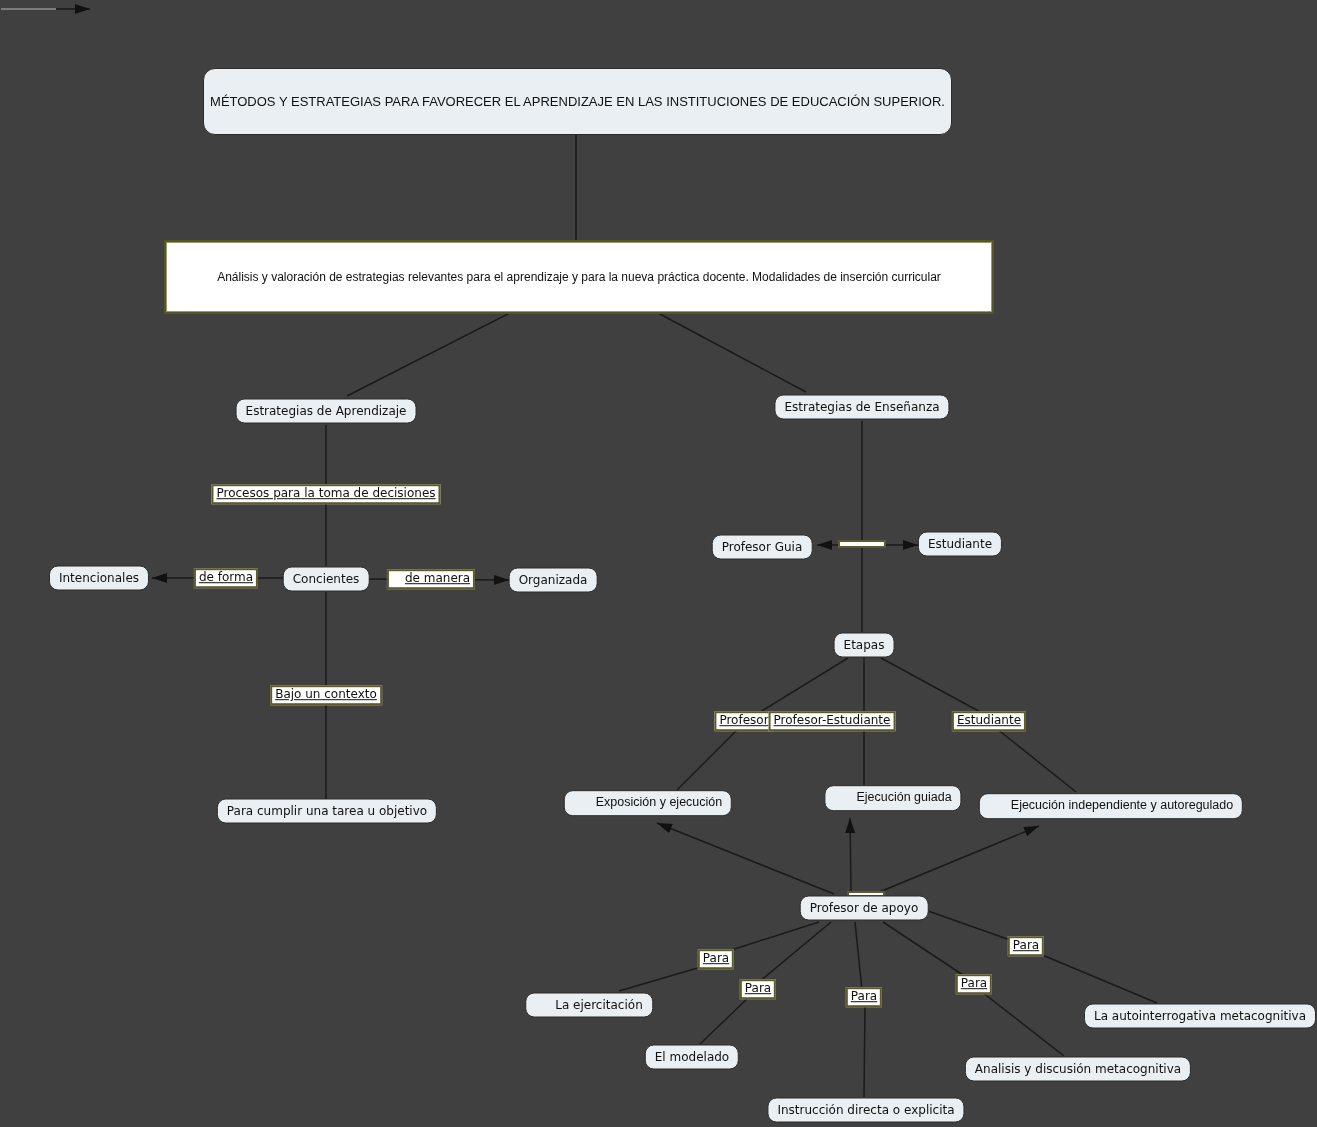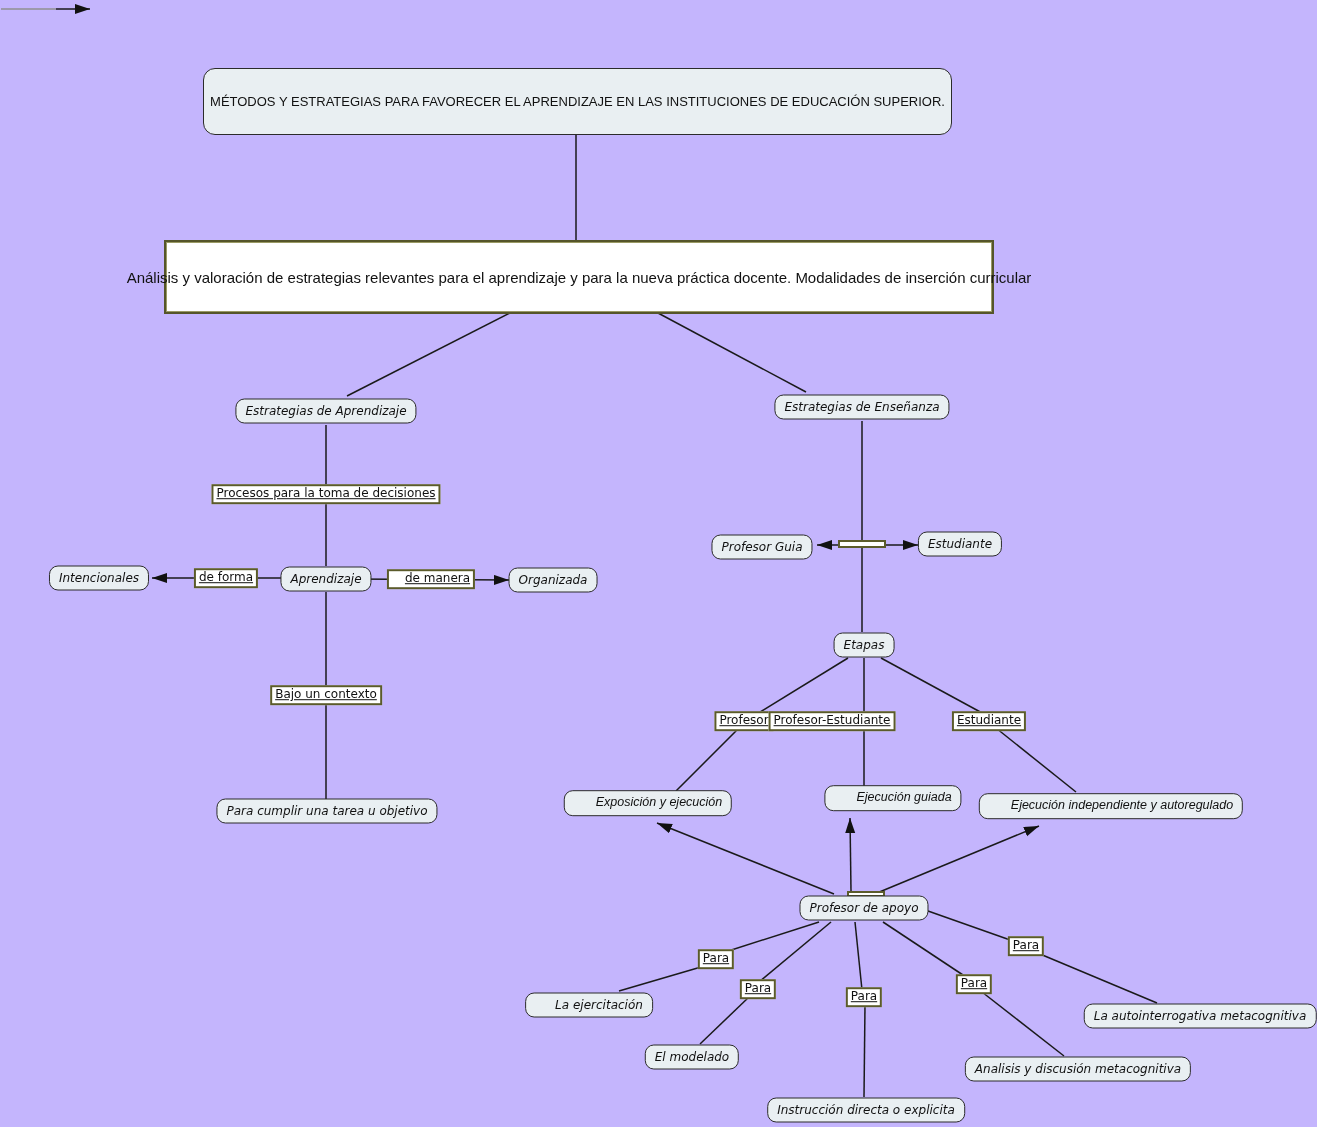--- a/index.html
+++ b/index.html
@@ -1,35 +1,35 @@
 <!DOCTYPE html>
 <html><head>
 <meta charset="utf-8">
 <style>
   html,body{margin:0;padding:0;background:#fff;}
-  #canvas{position:relative;width:1317px;height:1127px;background:#c4b5fd;overflow:hidden;
+  #canvas{position:relative;width:1317px;height:1127px;background:#404040;overflow:hidden;
           font-family:"DejaVu Sans",sans-serif;color:#111;}
   #wires{position:absolute;left:0;top:0;width:1317px;height:1127px;}
 
   
   .node{position:absolute;transform:translate(-50%,-50%);
         background:#e9eff2;border:1.4px solid #2b2b2b;border-radius:9px;
         padding:4px 9px;font-size:12px;line-height:1.25;white-space:nowrap;
-        display:flex;align-items:center;justify-content:center;font-style:italic;}
+        display:flex;align-items:center;justify-content:center;}
   .node.narrow{font-family:"Liberation Sans",sans-serif;font-size:12.5px;padding-left:31px;}
 
   
   .bigbox{position:absolute;display:flex;align-items:center;justify-content:center;
           text-align:center;}
   #title-box{left:203px;top:68px;width:747px;height:65px;background:#e9eff2;
              border:1.6px solid #2b2b2b;border-radius:12px;
              font-family:"Liberation Sans",sans-serif;font-size:13px;}
   #analisis-box{left:164px;top:240px;width:826px;height:70px;background:#ffffff;
                 border:2px solid #55552a;box-shadow:inset 0 0 0 1px #9a9a64;
-                font-family:"Liberation Sans",sans-serif;font-size:15px;white-space:nowrap;}
+                font-family:"Liberation Sans",sans-serif;font-size:12px;white-space:nowrap;}
 
   
   .link-label{position:absolute;transform:translate(-50%,-50%);
               background:#ffffff;border:2px solid #5b5b2b;padding:0 3px;
               font-size:12px;line-height:1.3;text-decoration:underline;
               white-space:nowrap;}
 
   
   .bar{position:absolute;transform:translate(-50%,-50%);
        background:#ffffff;border:2px solid #5b5b2b;}
@@ -87,21 +87,21 @@
       <line x1="928" y1="911" x2="1013" y2="941"></line>
       <line x1="1040" y1="954" x2="1157" y2="1003"></line>
     </g>
   </svg>
 
   <div class="bigbox" id="title-box">MÉTODOS Y ESTRATEGIAS PARA FAVORECER EL APRENDIZAJE EN LAS INSTITUCIONES DE EDUCACIÓN SUPERIOR.</div>
   <div class="bigbox" id="analisis-box">Análisis y valoración de estrategias relevantes para el aprendizaje y para la nueva práctica docente. Modalidades de inserción curricular</div>
 
   <div class="node" style="left:326px;top:411px;">Estrategias de Aprendizaje</div>
   <div class="link-label" style="left:326px;top:494px;">Procesos para la toma de decisiones</div>
-  <div class="node" style="left:326px;top:579px;">Aprendizaje</div>
+  <div class="node" style="left:326px;top:579px;">Concientes</div>
   <div class="link-label" style="left:226px;top:578px;">de forma</div>
   <div class="node" style="left:99px;top:578px;">Intencionales</div>
   <div class="link-label" style="left:431px;top:579px;padding-left:16px;">de manera</div>
   <div class="node" style="left:553px;top:580px;">Organizada</div>
   <div class="link-label" style="left:326px;top:695px;">Bajo un contexto</div>
   <div class="node" style="left:327px;top:811px;">Para cumplir una tarea u objetivo</div>
 
   <div class="node" style="left:862px;top:407px;">Estrategias de Enseñanza</div>
   <div class="node" style="left:762px;top:547px;">Profesor Guia</div>
   <div class="bar" id="bar-guia"></div>

